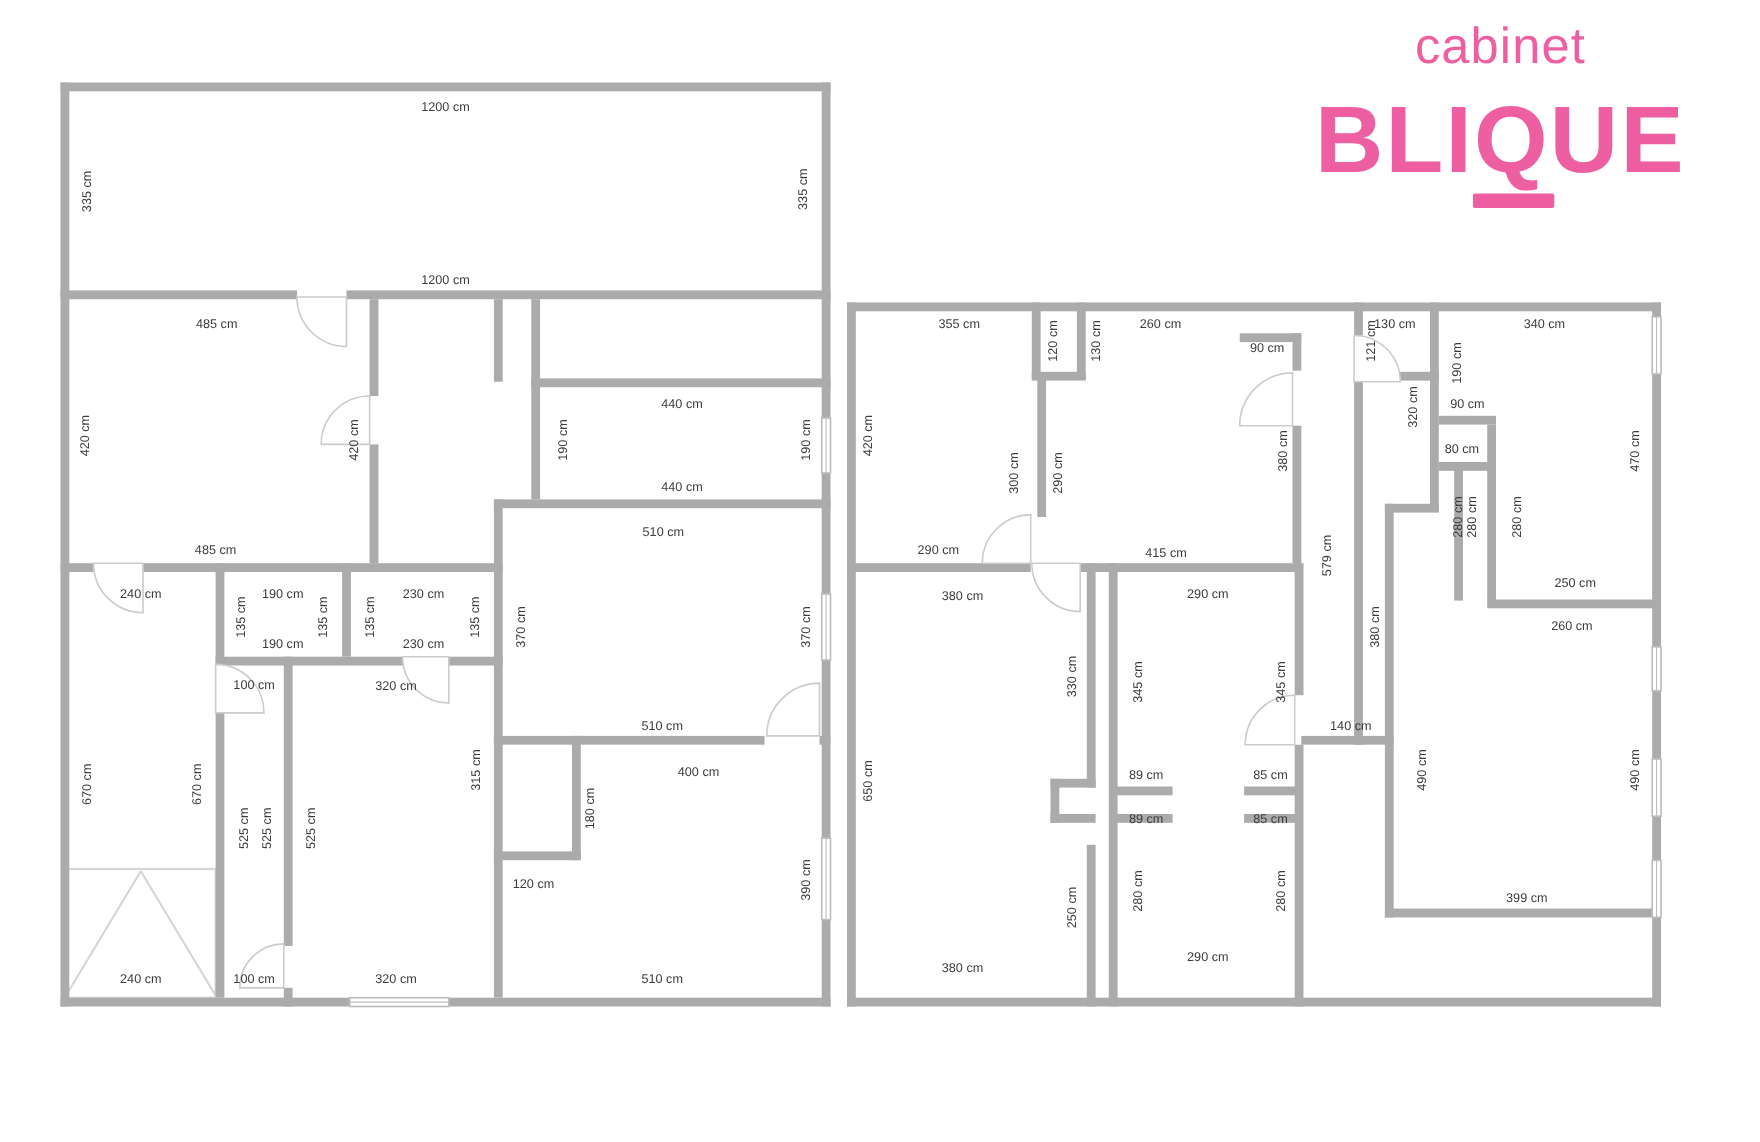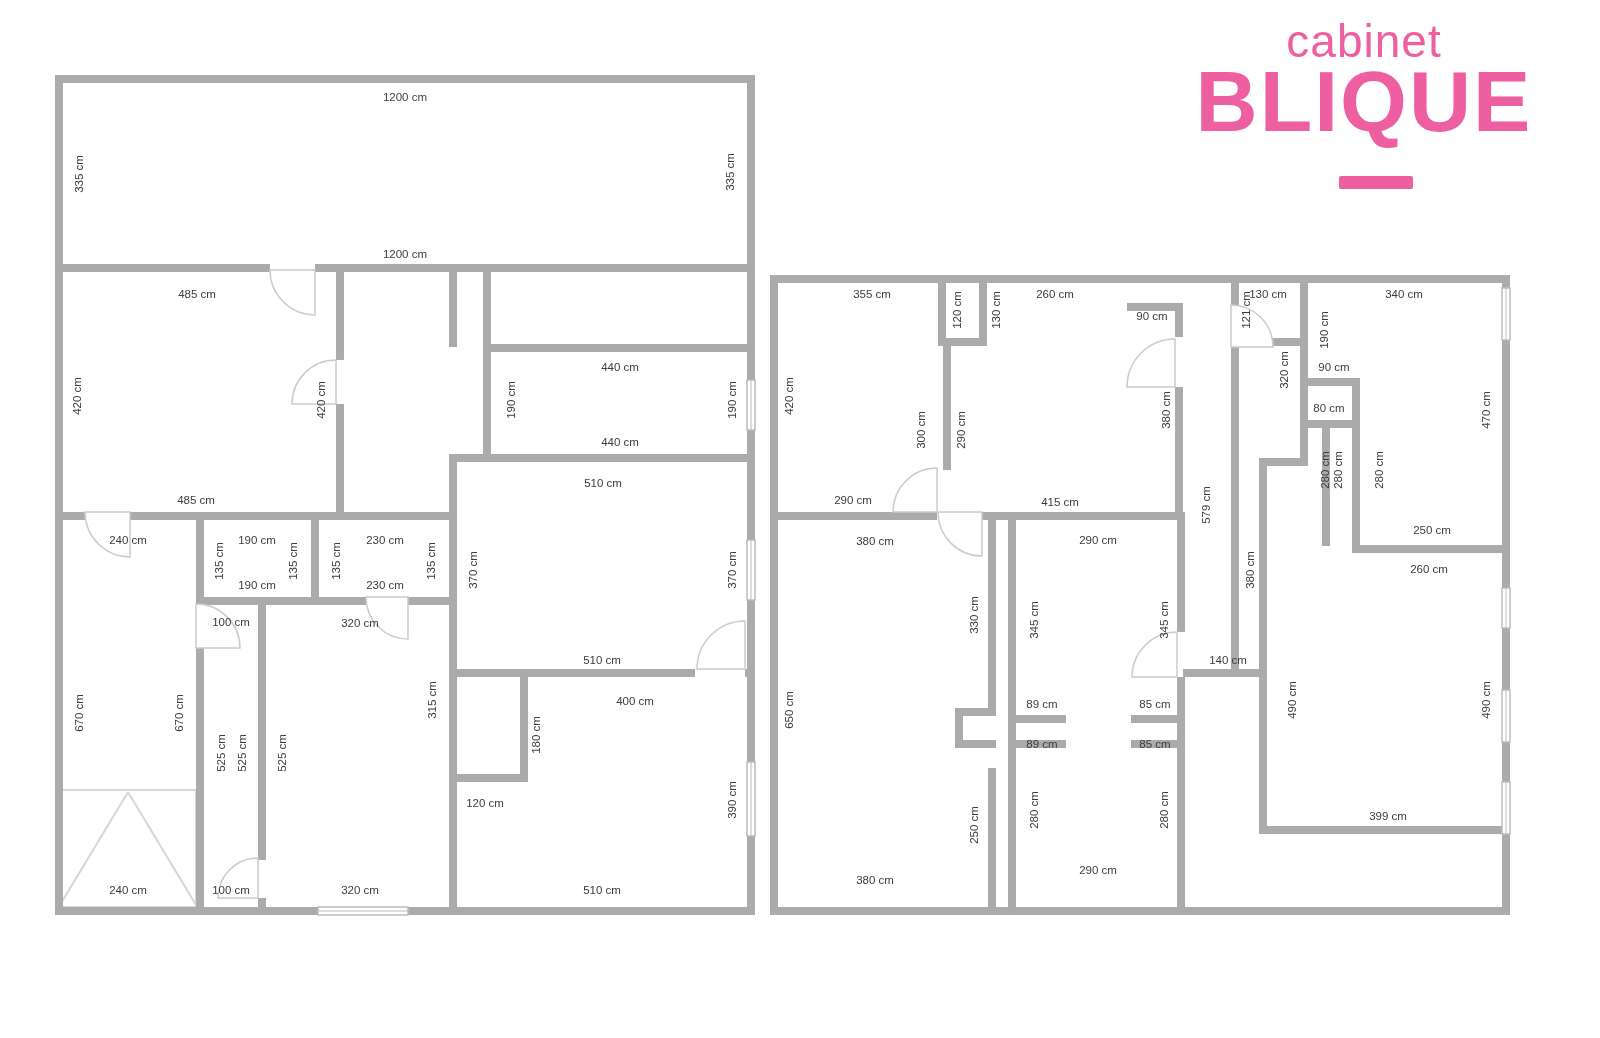--- a/index.html
+++ b/index.html
@@ -34,21 +34,21 @@
     position: absolute;
     top: 8px;
     width: 100%;
     text-align: center;
     font-size: 46px;
     font-weight: 400;
     letter-spacing: 1px;
   }
   .logo-blique {
     position: absolute;
-    top: 46px;
+    top: 72px;
     width: 100%;
     text-align: center;
     font-size: 86px;
     font-weight: 700;
     letter-spacing: 2px;
   }
   .logo-bar {
     position: absolute;
     top: 170px;
     left: 149px;

